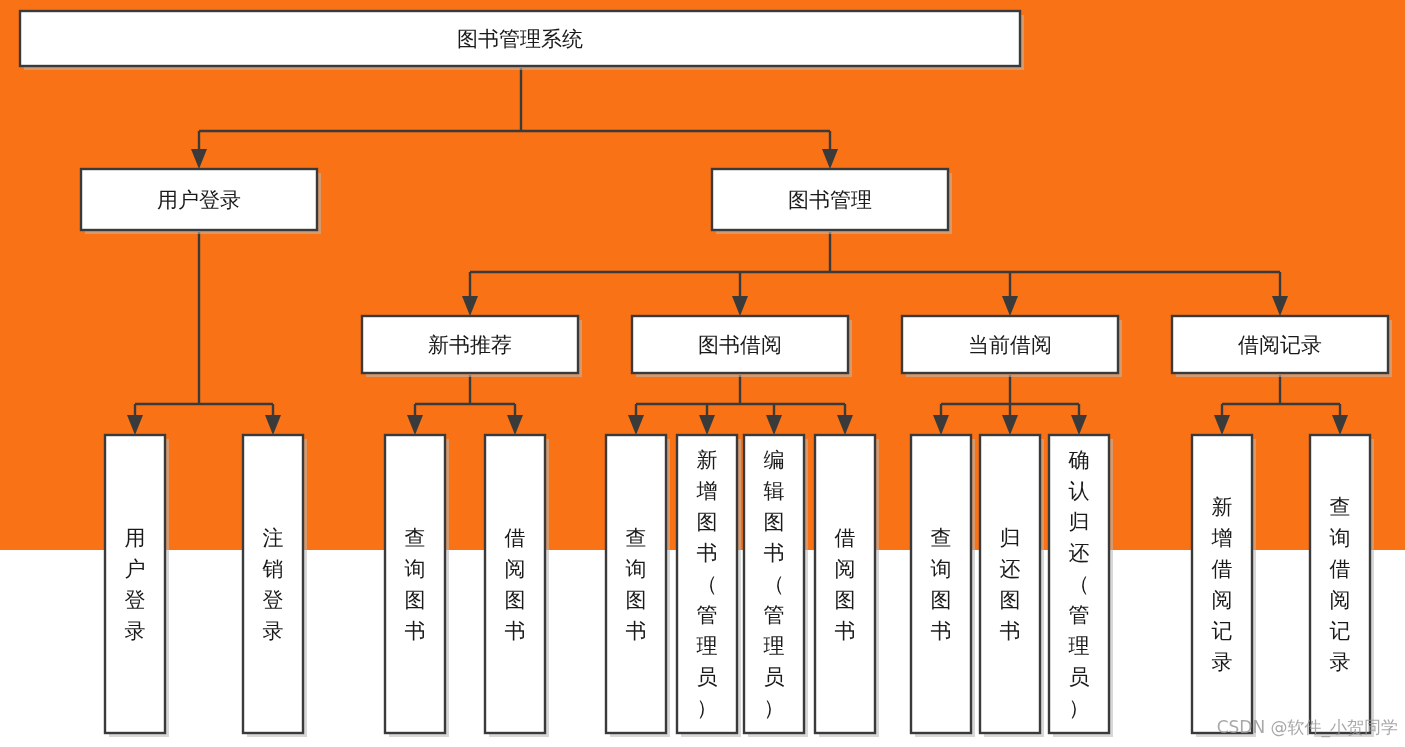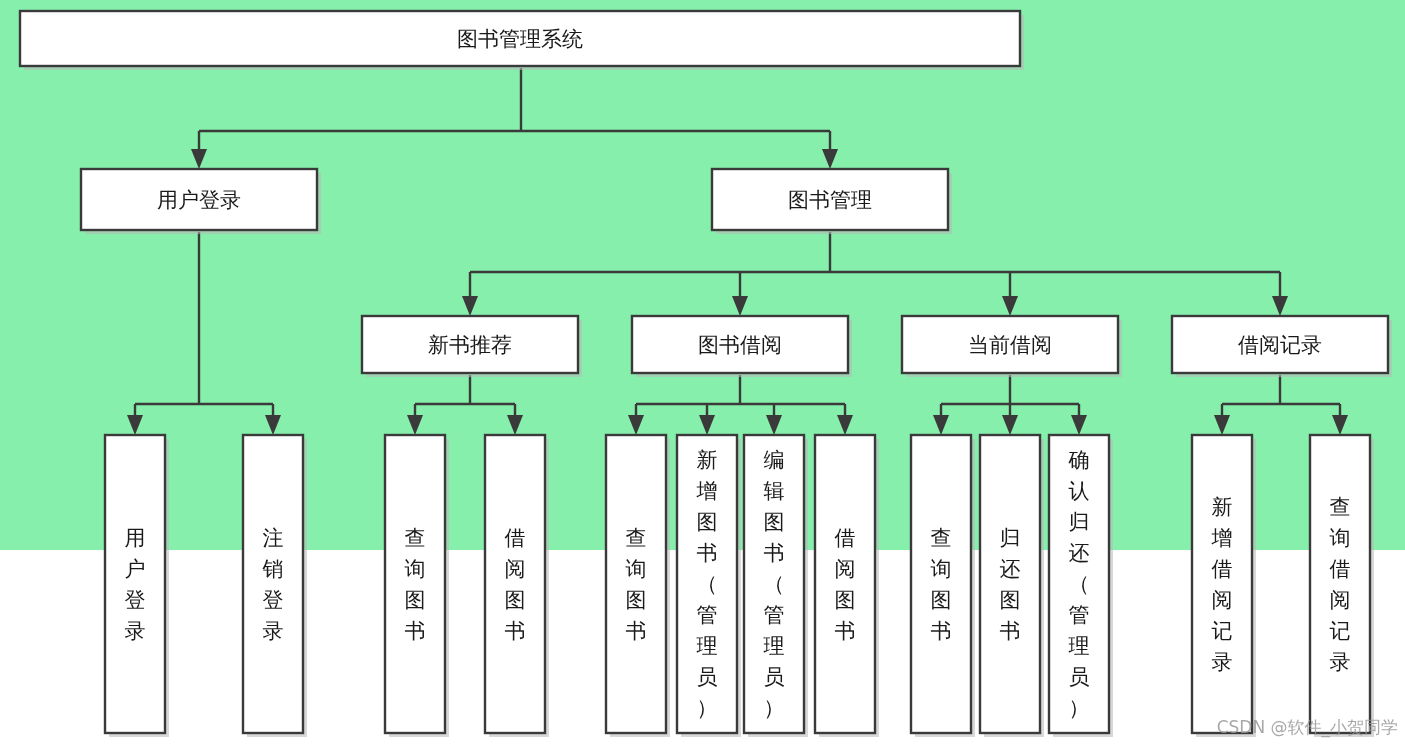--- a/index.html
+++ b/index.html
@@ -11,21 +11,21 @@
   body {
     width: 1405px;
     height: 747px;
     overflow: hidden;
     font-family: "DejaVu Sans", "Liberation Sans", sans-serif;
   }
   #diagram-root {
     position: relative;
     width: 1405px;
     height: 550px;
-    background: #86efac;
+    background: #f97316;
     text-decoration: underline;
   }
   svg.chart-canvas {
     position: absolute;
     left: 0;
     top: 0;
     width: 1405px;
     height: 747px;
   }
   .node-box {

